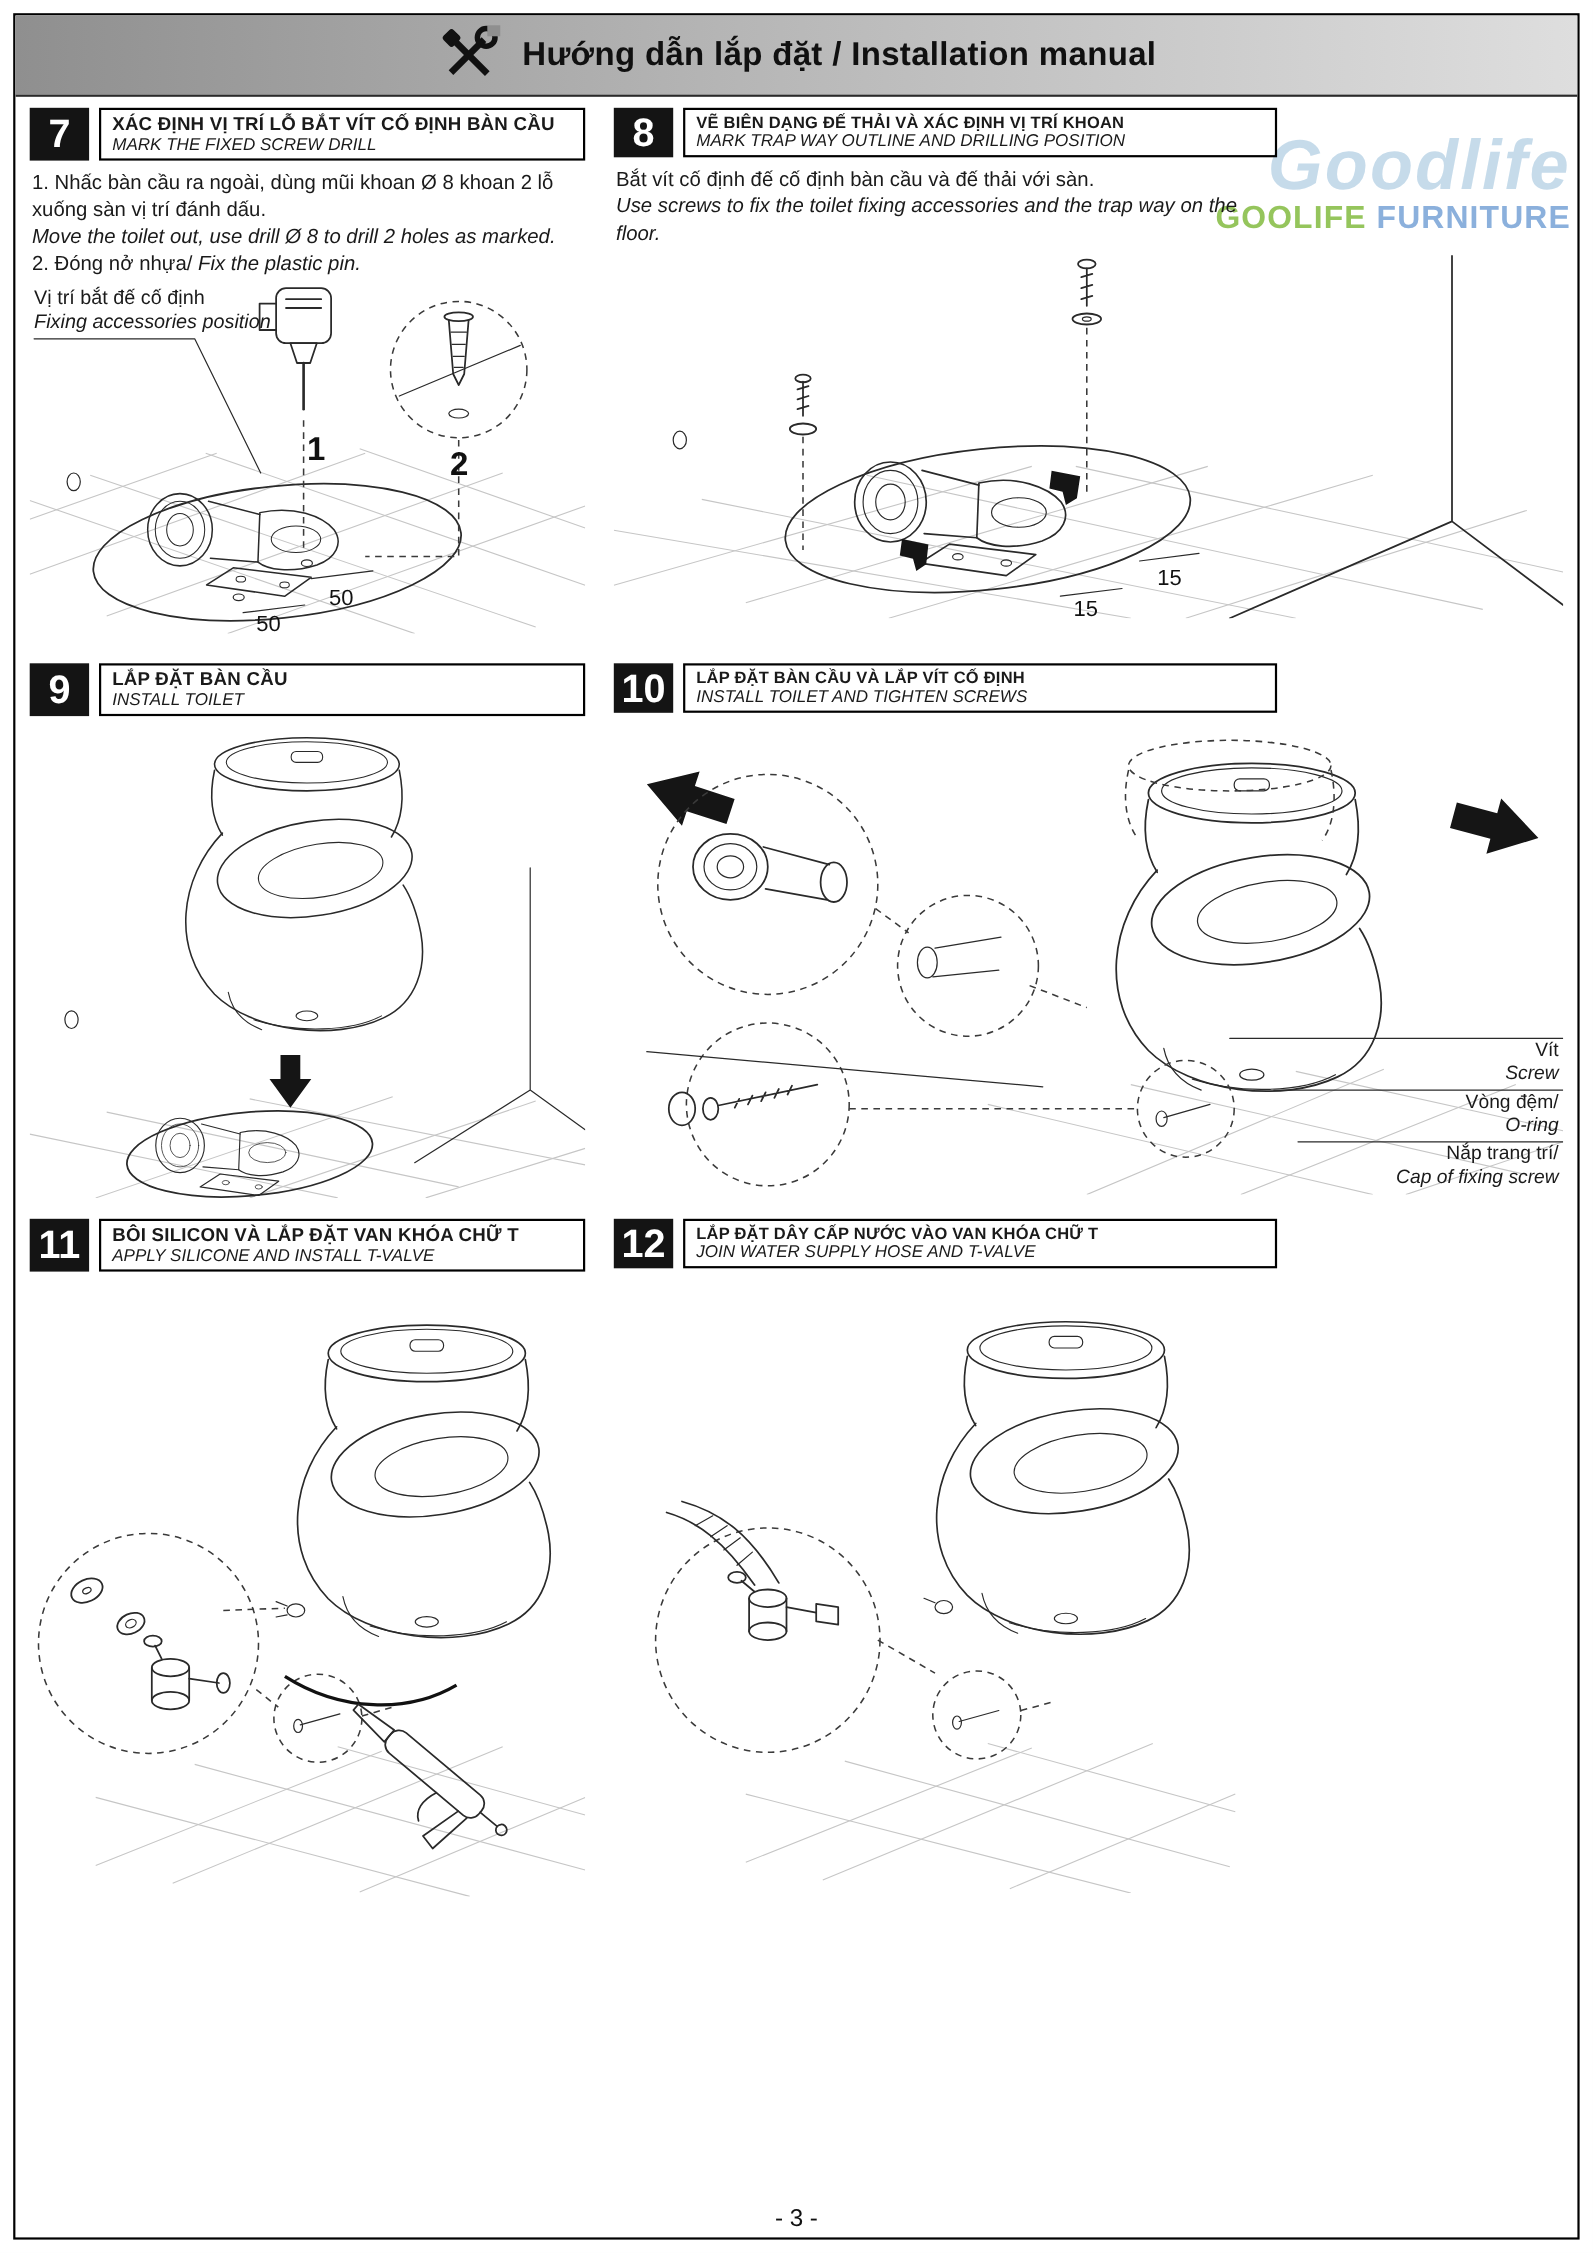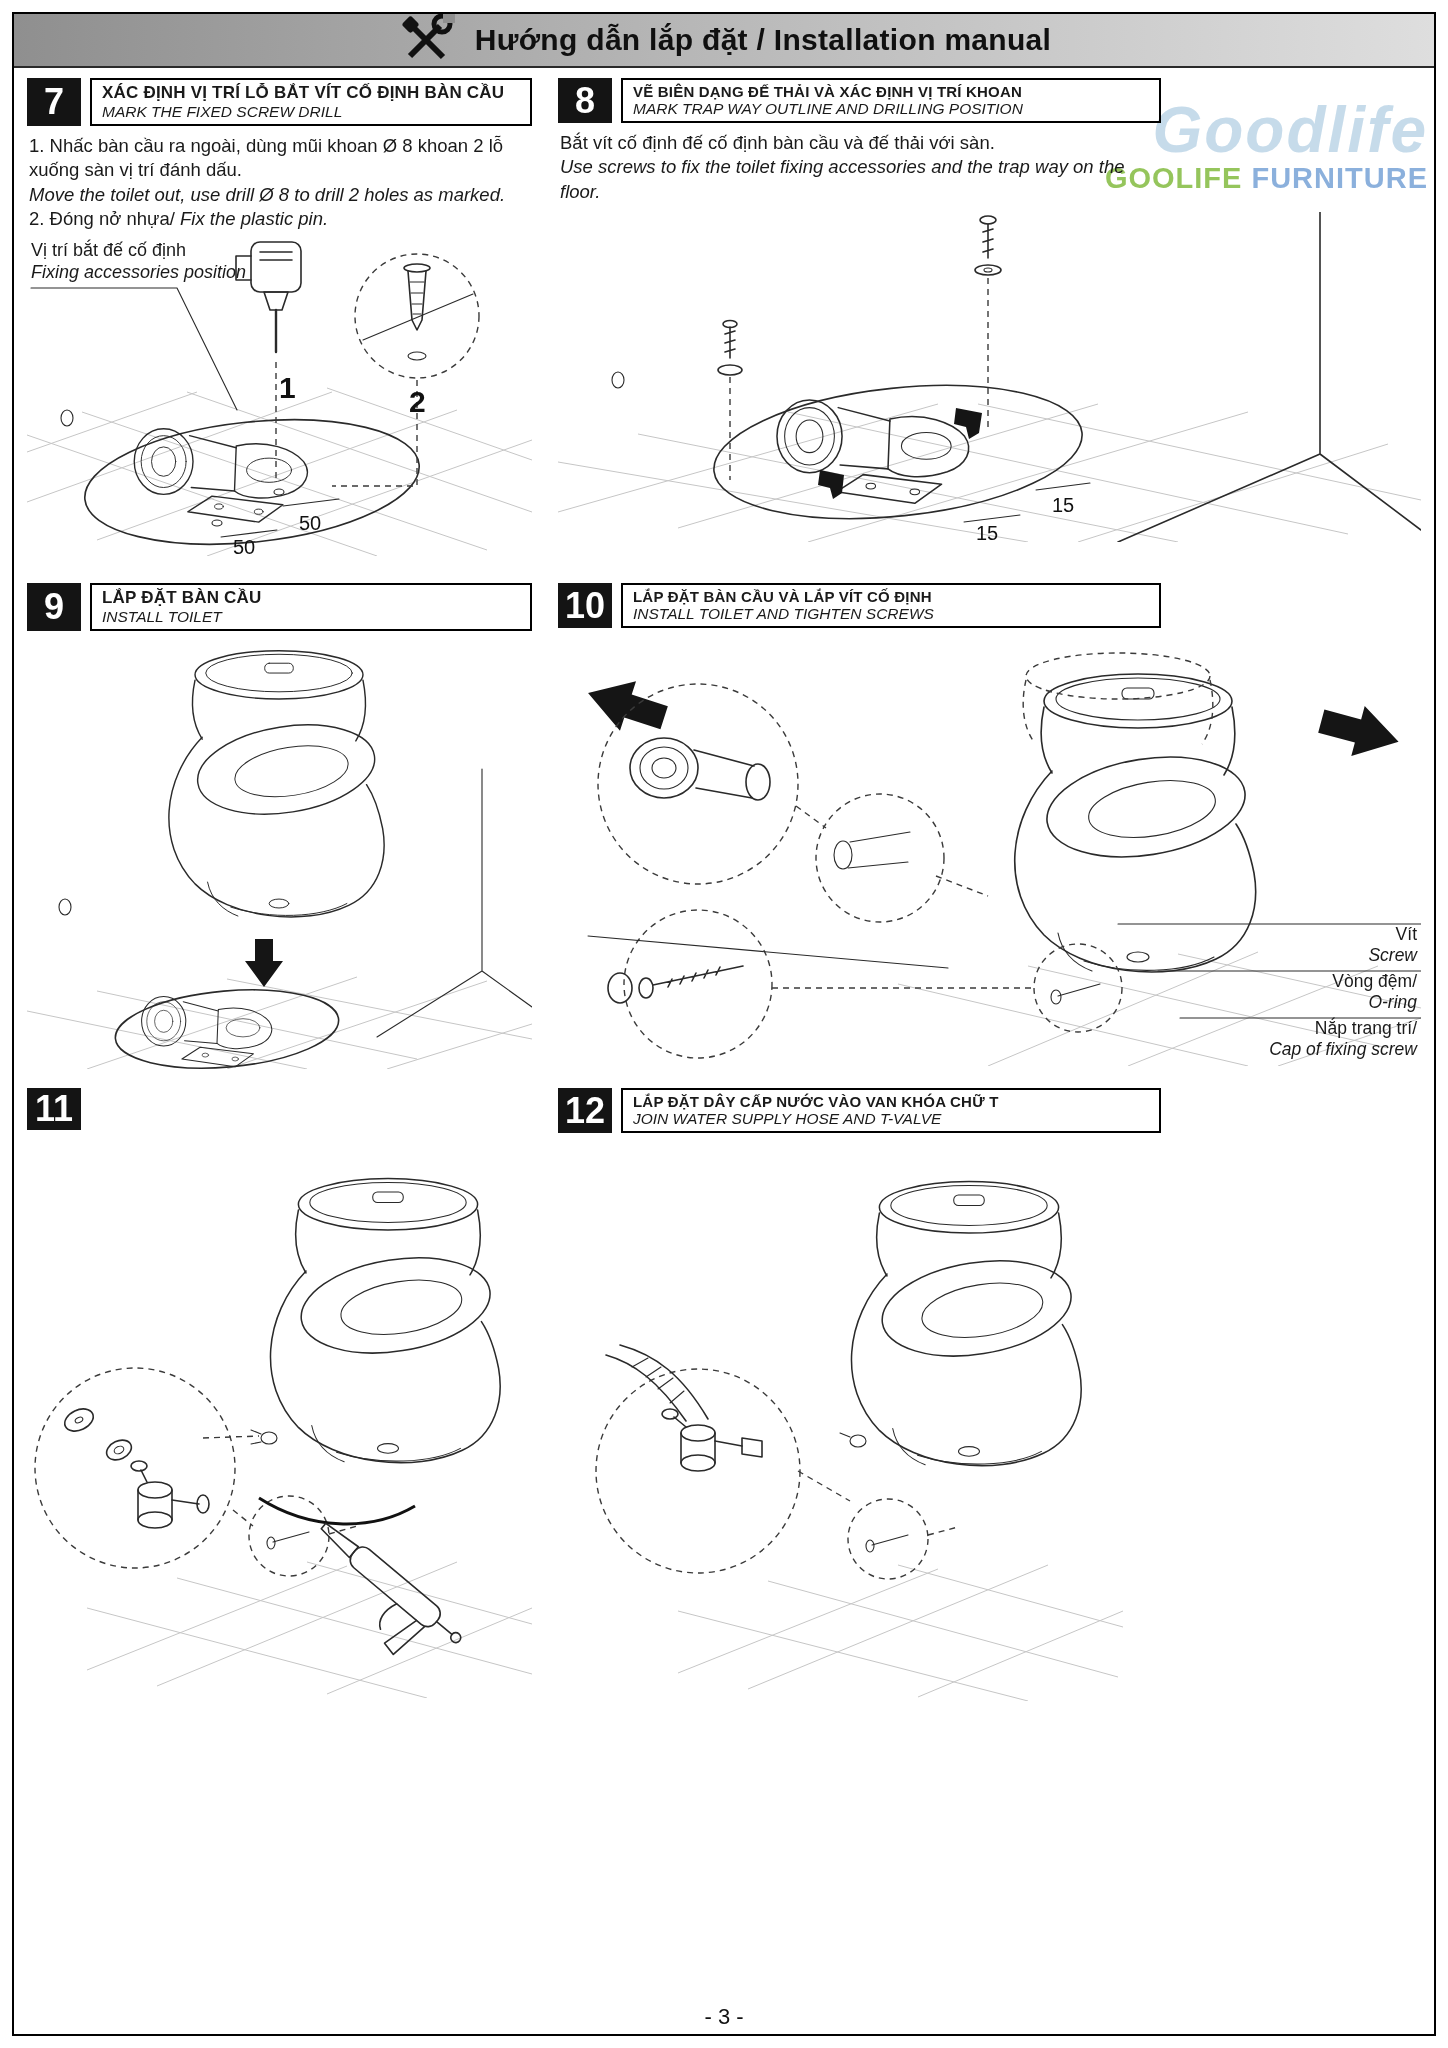--- a/index.html
+++ b/index.html
@@ -6,21 +6,21 @@
   html,body { background:#e8e8e8; }
   body {
     width:1448px; height:2048px; position:relative;
     font-family:"Liberation Sans","DejaVu Sans",sans-serif; color:#1a1a1a;
     background:#fff;
   }
   .page { position:absolute; inset:0; padding:12px; background:#fff; }
   .frame { position:relative; width:1424px; height:2024px; border:2px solid #000; overflow:hidden; }
 
   header.bar {
-    height:54px; background:linear-gradient(90deg,#8f8f8f 0%, #b5b5b5 45%, #dedede 100%);
+    height:74px; background:linear-gradient(90deg,#8f8f8f 0%, #b5b5b5 45%, #dedede 100%);
     border-bottom:2px solid #2a2a2a;
     display:flex; align-items:center; justify-content:center; gap:20px;
   }
   h1.title { font-size:30px; font-weight:bold; color:#101010; letter-spacing:.3px; }
   .tools { width:58px; height:58px; flex:none; }
 
   .grid-main { display:grid; grid-template-columns:531px 889px; grid-template-rows:505px 505px 900px; }
   .step { position:relative; padding:10px 13px 0 13px; overflow:hidden; }
 
   .step-head { display:flex; align-items:stretch; gap:9px; margin-bottom:8px; position:relative; z-index:2; }
@@ -311,20 +311,24 @@
               <div>Nắp trang trí/</div>
               <div class="it">Cap of fixing screw</div>
             </div>
           </div>
         </div>
       </section>
 
       <section class="step col1 s11">
         <div class="step-head">
           <div class="num">11</div>
+          <div class="tbox">
+            <div class="tvi">BÔI SILICON VÀ LẮP ĐẶT VAN KHÓA CHỮ T</div>
+            <div class="ten">APPLY SILICONE AND INSTALL T-VALVE</div>
+          </div>
         </div>
         <div class="diagram d11">
           <svg class="diag-svg" viewBox="0 0 505 560">
             <g class="grid">
               <path d="M60 470 L400 560 M150 440 L505 536 M280 424 L505 486"></path>
               <path d="M430 424 L130 548 M320 428 L60 532 M505 470 L300 556"></path>
             </g>
             <use href="#toilet" x="218" y="28" width="286" height="315"></use>
             <g class="ln thin">
               <ellipse cx="242" cy="300" rx="8" ry="6"></ellipse>

